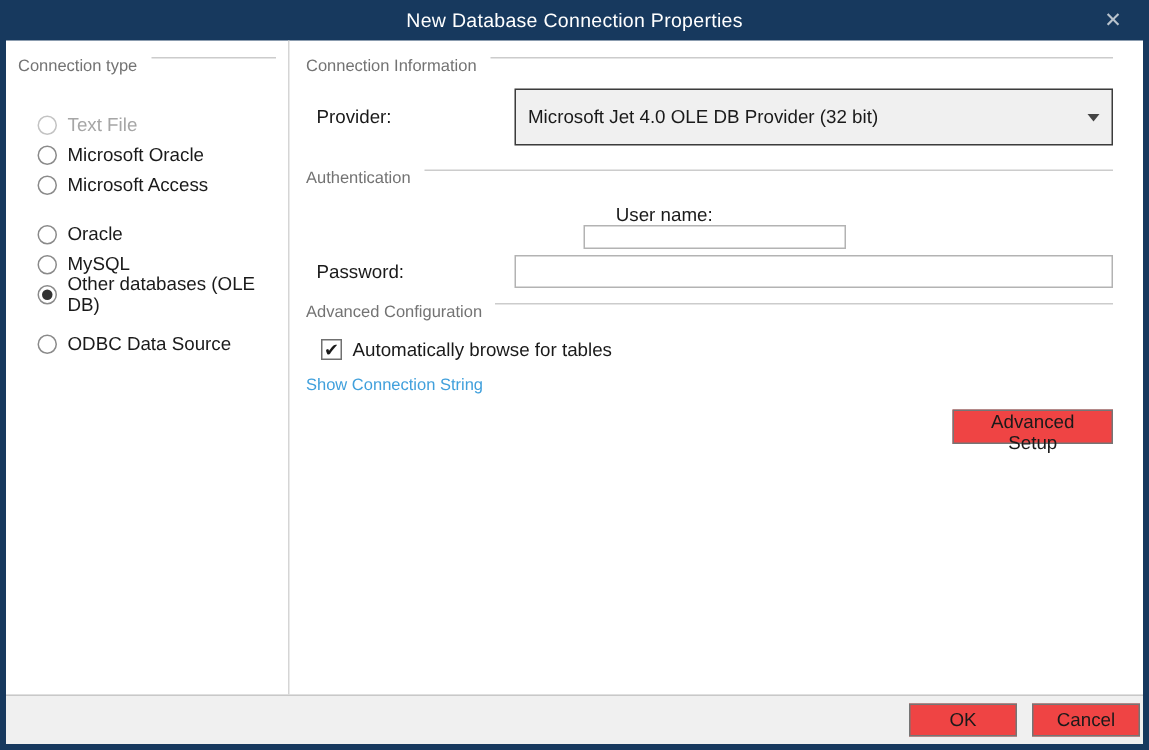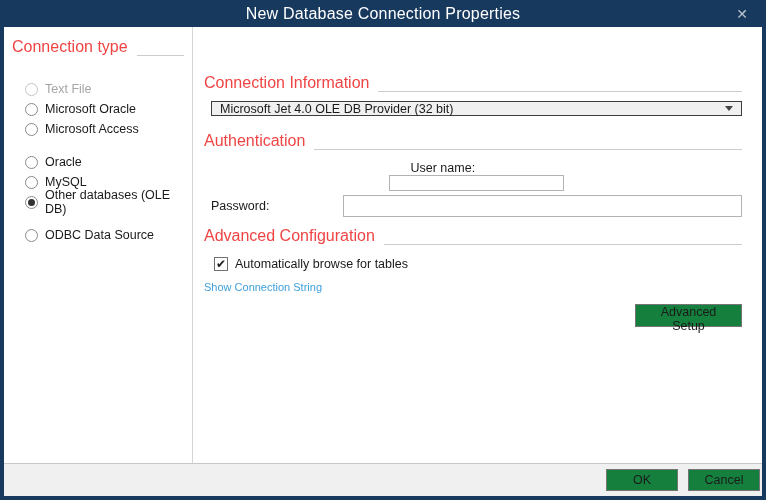--- a/index.html
+++ b/index.html
@@ -21,21 +21,21 @@
   .titlebar {
     position: relative;
     height: 27px;
     background: #17395e;
     display: flex;
     align-items: center;
     justify-content: center;
   }
   .titlebar .title {
     color: #ffffff;
-    font-size: 16px;
+    font-size: 13px;
     letter-spacing: 0.2px;
   }
   .close-btn {
     position: absolute;
     right: 10px;
     top: 0;
     height: 27px;
     width: 28px;
     display: flex;
     align-items: center;
@@ -59,23 +59,23 @@
     min-height: 0;
   }
   
   .sidebar {
     width: 189px;
     border-right: 1px solid #d5d5d5;
     padding: 11px 8px 0 8px;
   }
   .section-header {
     display: flex;
-    align-items: flex-end;
-    color: #ef4444;
-    font-size: 16px;
+    align-items: flex-start;
+    color: #737373;
+    font-size: 11px;
     white-space: nowrap;
   }
   .section-header .rule {
     flex: 1;
     border-top: 1px solid #cccccc;
     margin-left: 9px;
   }
   .radio-list { margin-top: 23px; padding-left: 13px; }
   .radio-group { margin-bottom: 13px; }
   .radio-item {
@@ -102,35 +102,34 @@
     background: #333333;
   }
   .radio.disabled { border-color: #c3c3c3; }
   .radio-label { font-size: 12.5px; color: #1a1a1a; }
   .radio-label.disabled { color: #a6a6a6; }
   
   .main {
     flex: 1;
     padding: 11px 20px 0 11px;
     min-width: 0;
-    margin-top: 36px;
   }
   .form-row {
     display: flex;
     align-items: center;
     margin-left: 7px;
   }
   .form-label {
     width: 132px;
     font-size: 12.5px;
     flex: none;
   }
   .dropdown {
     flex: 1;
-    height: 15px;
+    height: 38px;
     background: #f0f0f0;
     border: 1px solid #3c3c3c;
     display: flex;
     align-items: center;
     padding: 0 8px;
     font-size: 12.5px;
     cursor: pointer;
   }
   .dropdown .dd-text { flex: 1; white-space: nowrap; overflow: hidden; }
   .dropdown .dd-arrow {
@@ -184,21 +183,21 @@
     cursor: pointer;
   }
   .adv-buttons {
     margin-top: 10px;
     display: flex;
     justify-content: flex-end;
     gap: 8px;
   }
   .btn {
     height: 23px;
-    background: #15803d;
+    background: #ef4444;
     border: 1px solid #757575;
     font-family: "Liberation Sans", sans-serif;
     font-size: 12.5px;
     color: #1a1a1a;
     padding: 0 14px;
     cursor: pointer;
   }
   .btn-advanced { width: 107px; }
   .btn-test { width: 108px; }
   
@@ -275,20 +274,21 @@
       </div>
 
       <div class="main">
 
         <div class="section-header">
           <span>Connection Information</span>
           <span class="rule"></span>
         </div>
 
         <div class="form-row row-provider">
+          <span class="form-label">Provider:</span>
           <div class="dropdown">
             <span class="dd-text">Microsoft Jet 4.0 OLE DB Provider (32 bit)</span>
             <span class="dd-arrow"></span>
           </div>
         </div>
 
         <div class="section-header hdr-auth">
           <span>Authentication</span>
           <span class="rule"></span>
         </div>

